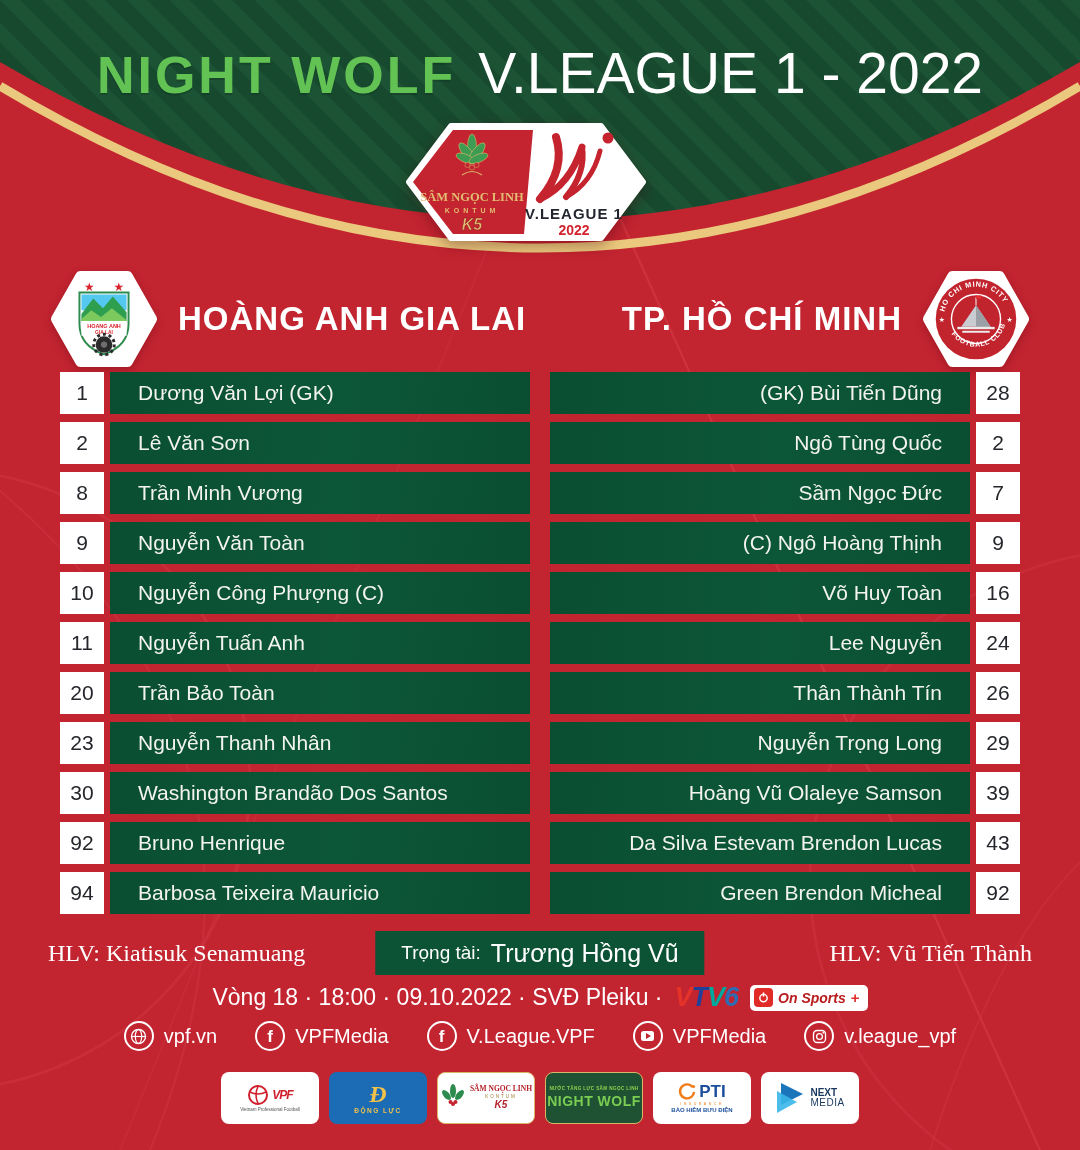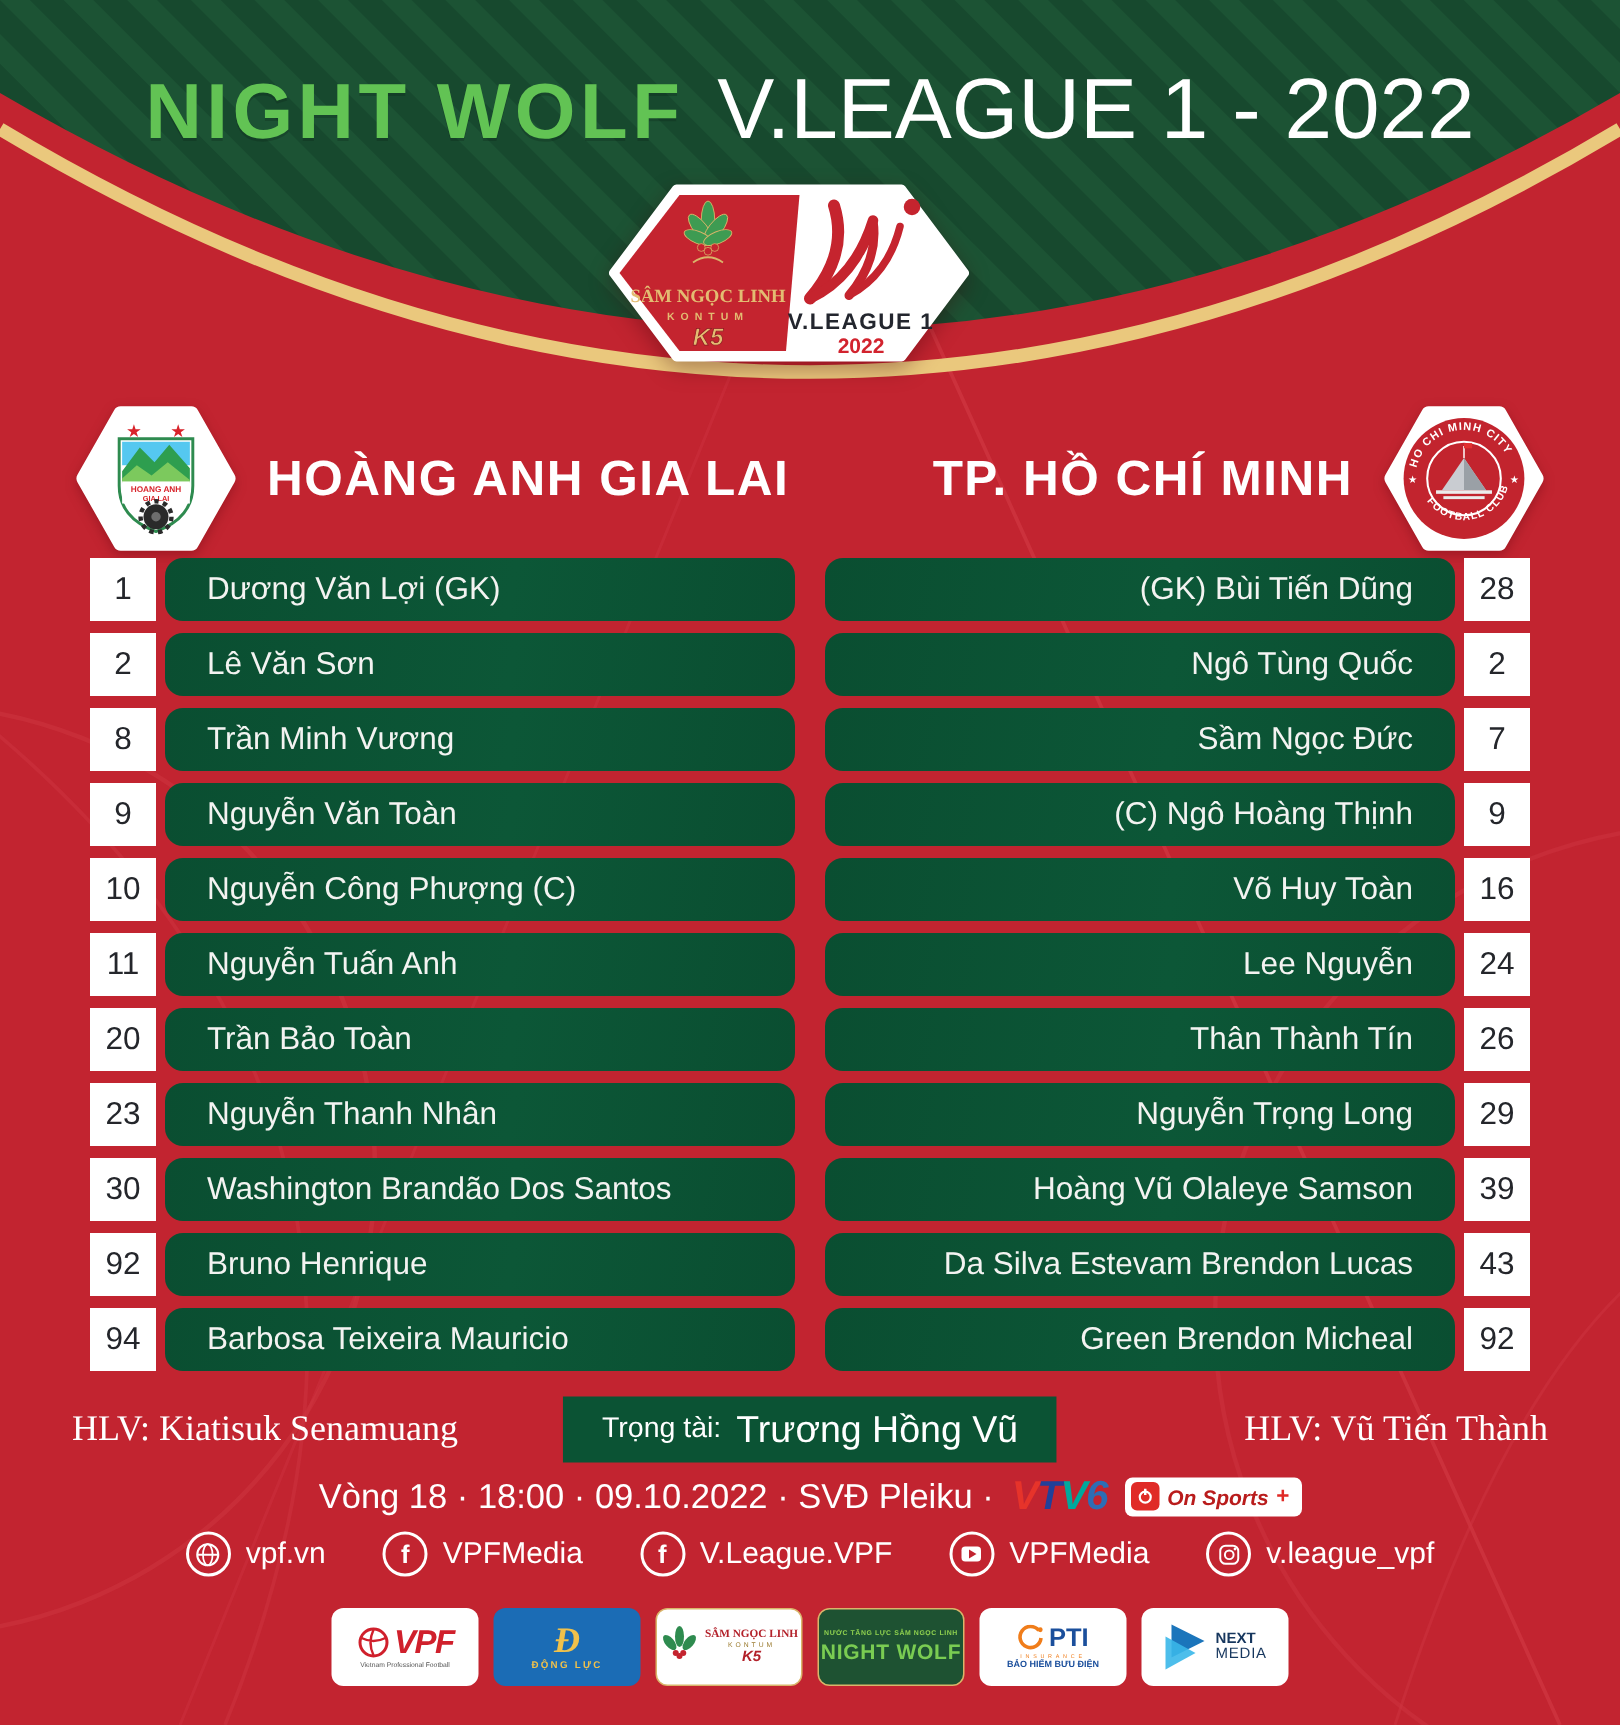--- a/index.html
+++ b/index.html
@@ -25,21 +25,21 @@
   .crest-hex{width:108px;height:108px;filter:drop-shadow(0 3px 4px rgba(80,0,5,.3));}
   .team-name{font-size:33px;font-weight:bold;color:#fff;letter-spacing:1px;white-space:nowrap;}
 
   
   .lineups{position:absolute;top:372px;left:0;width:1080px;z-index:3;}
   .lcol{position:absolute;top:0;width:470px;}
   .lcol.home{left:60px;}
   .lcol.away{left:550px;}
   .prow{display:flex;height:42px;margin-bottom:8px;}
   .pnum{width:44px;background:#fff;color:#24262B;font-size:21px;display:flex;align-items:center;justify-content:center;flex:none;}
-  .pbar{flex:1;background:linear-gradient(100deg,#0A4E31 0%,#0C5737 55%,#0A4E31 100%);color:#F3F3F1;font-size:21px;display:flex;align-items:center;border-radius:12px;}
+  .pbar{flex:1;background:linear-gradient(100deg,#0A4E31 0%,#0C5737 55%,#0A4E31 100%);color:#F3F3F1;font-size:21px;display:flex;align-items:center;}
   .prow.home .pnum{margin-right:6px;}
   .prow.home .pbar{padding-left:28px;}
   .prow.away .pnum{margin-left:6px;}
   .prow.away .pbar{justify-content:flex-end;padding-right:28px;}
 
   
   .officials{position:absolute;top:931px;left:0;right:0;height:44px;z-index:3;color:#fff;}
   .coach{position:absolute;top:0;height:44px;display:flex;align-items:center;font-size:24px;font-family:Liberation Serif, serif;}
   .coach.home{left:48px;}
   .coach.away{right:48px;}
@@ -63,21 +63,21 @@
   .sicon .fb{font-weight:bold;font-size:17px;color:#fff;line-height:1;}
   .yt-box{width:13px;height:10px;background:#fff;border-radius:2.5px;display:flex;align-items:center;justify-content:center;}
   .yt-tri{width:0;height:0;border-left:5px solid #C22430;border-top:3.5px solid transparent;border-bottom:3.5px solid transparent;margin-left:1px;}
 
   
   .sponsors{position:absolute;top:1072px;left:0;right:0;z-index:3;display:flex;justify-content:center;gap:10px;}
   .sponsor{width:98px;height:52px;border-radius:8px;background:#fff;display:flex;align-items:center;justify-content:center;overflow:hidden;box-sizing:border-box;}
   .sp-vpf{gap:4px;}
   .vpf-col{display:flex;flex-direction:column;align-items:center;line-height:1;}
   .vpf-row{display:flex;align-items:center;gap:3px;}
-  .vpf-title{color:#D0202C;font-weight:bold;font-size:22px;font-style:italic;letter-spacing:-1px;}
+  .vpf-title{color:#D0202C;font-weight:bold;font-size:12px;font-style:italic;letter-spacing:-1px;}
   .vpf-sub{color:#555;font-size:4.5px;margin-top:2px;}
   .sp-dl{background:#1B6CB5;flex-direction:column;line-height:1;}
   .dl-mono{font-family:"Liberation Serif",serif;font-style:italic;font-weight:bold;color:#F0C14B;font-size:24px;}
   .dl-title{color:#F0C14B;font-size:6.5px;font-weight:bold;letter-spacing:1.5px;margin-top:2px;}
   .sp-k5{border:1px solid #D9B56A;gap:4px;}
   .k5-col{display:flex;flex-direction:column;align-items:center;line-height:1.25;}
   .k5-title{font-family:"Liberation Serif",serif;color:#B3222B;font-weight:bold;font-size:7.5px;}
   .k5-sub{color:#9B7B2F;font-size:4.5px;letter-spacing:2px;}
   .k5-badge{color:#B3222B;font-weight:bold;font-style:italic;font-size:10px;}
   .sp-nw{background:#1E5232;border:1px solid #D9B56A;flex-direction:column;line-height:1.3;}

